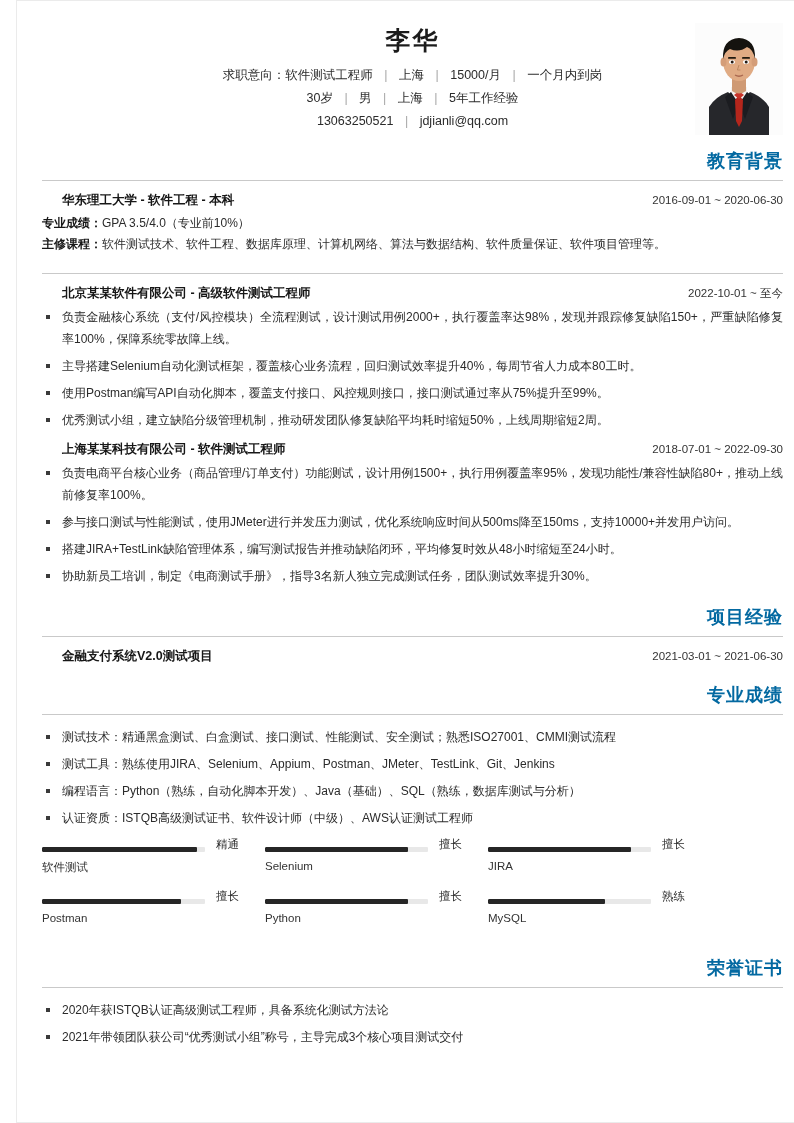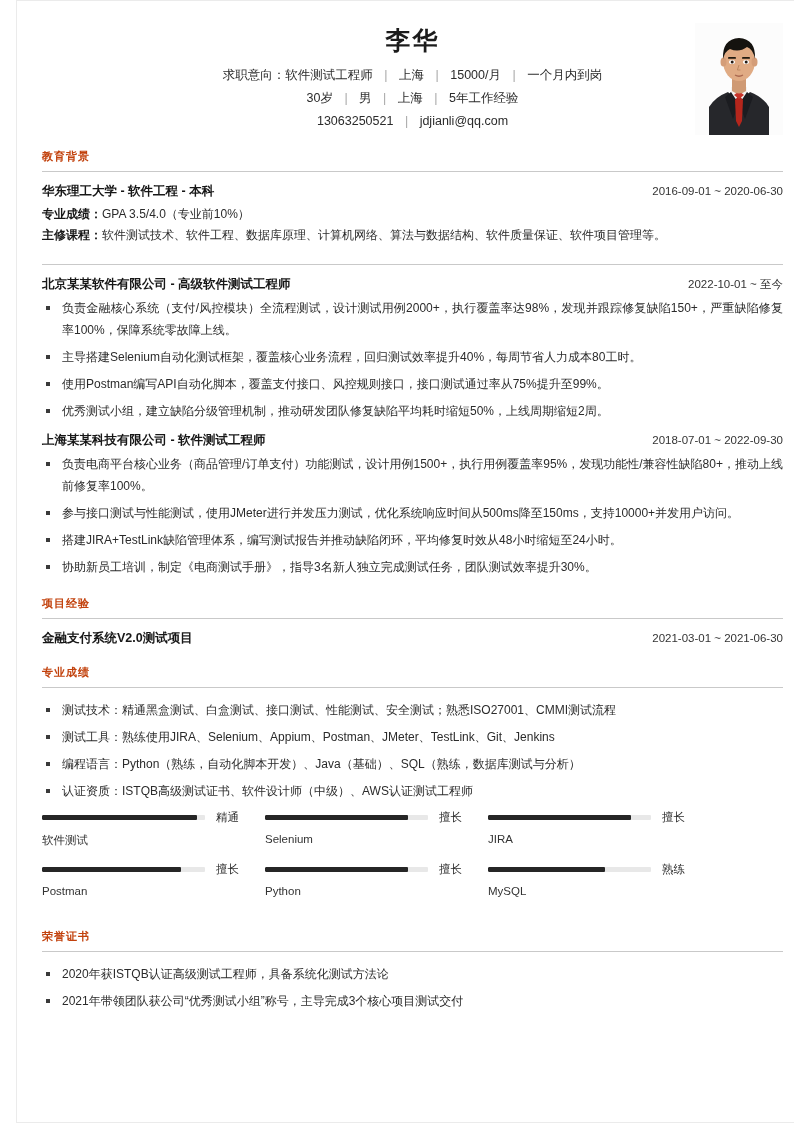--- a/index.html
+++ b/index.html
@@ -70,39 +70,41 @@
     width: 88px;
     height: 112px;
     background: #fdfdfd;
     overflow: hidden;
   }
   .photo svg { display: block; }
 
   
   .section { margin-top: 18px; }
   .section-title {
-    font-size: 11px;
+    font-size: 18px;
     font-weight: bold;
-    color: #c2410c;
+    color: #0369a1;
     letter-spacing: 1px;
     padding-bottom: 7px;
+    text-align: right;
   }
   .section-rule {
     height: 1px;
     background: #c9c9c9;
     width: 741px;
     margin-bottom: 11px;
   }
 
   .entry { margin-bottom: 2px; }
   .entry-head {
     display: flex;
     justify-content: space-between;
     align-items: baseline;
     margin-bottom: 4px;
+    margin-left: 20px;
   }
   .entry-title {
     font-size: 12.5px;
     font-weight: bold;
     color: #171717;
   }
   .entry-date {
     font-size: 11.5px;
     color: #333333;
     white-space: nowrap;
@@ -149,21 +151,21 @@
     display: flex;
     flex-wrap: wrap;
   }
   .bar-cell {
     width: 214px;
     margin-right: 9px;
     margin-bottom: 14px;
   }
   .bar-row {
     display: flex;
-    align-items: center;
+    align-items: flex-end;
     font-family: Liberation Mono, monospace;
   }
   .bar-track {
     width: 163px;
     height: 5px;
     background: #e8e8e8;
     border-radius: 1px;
     overflow: hidden;
   }
   .bar-fill {

